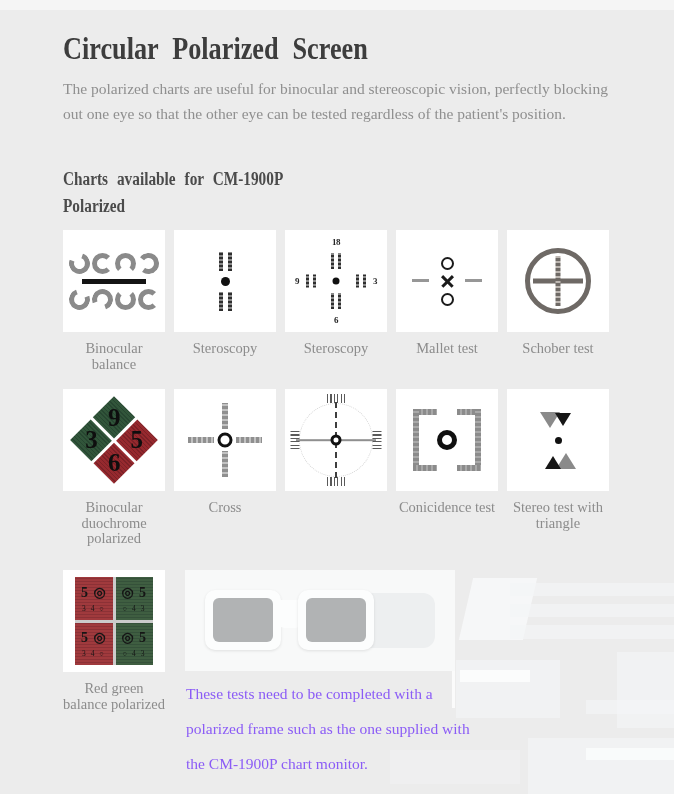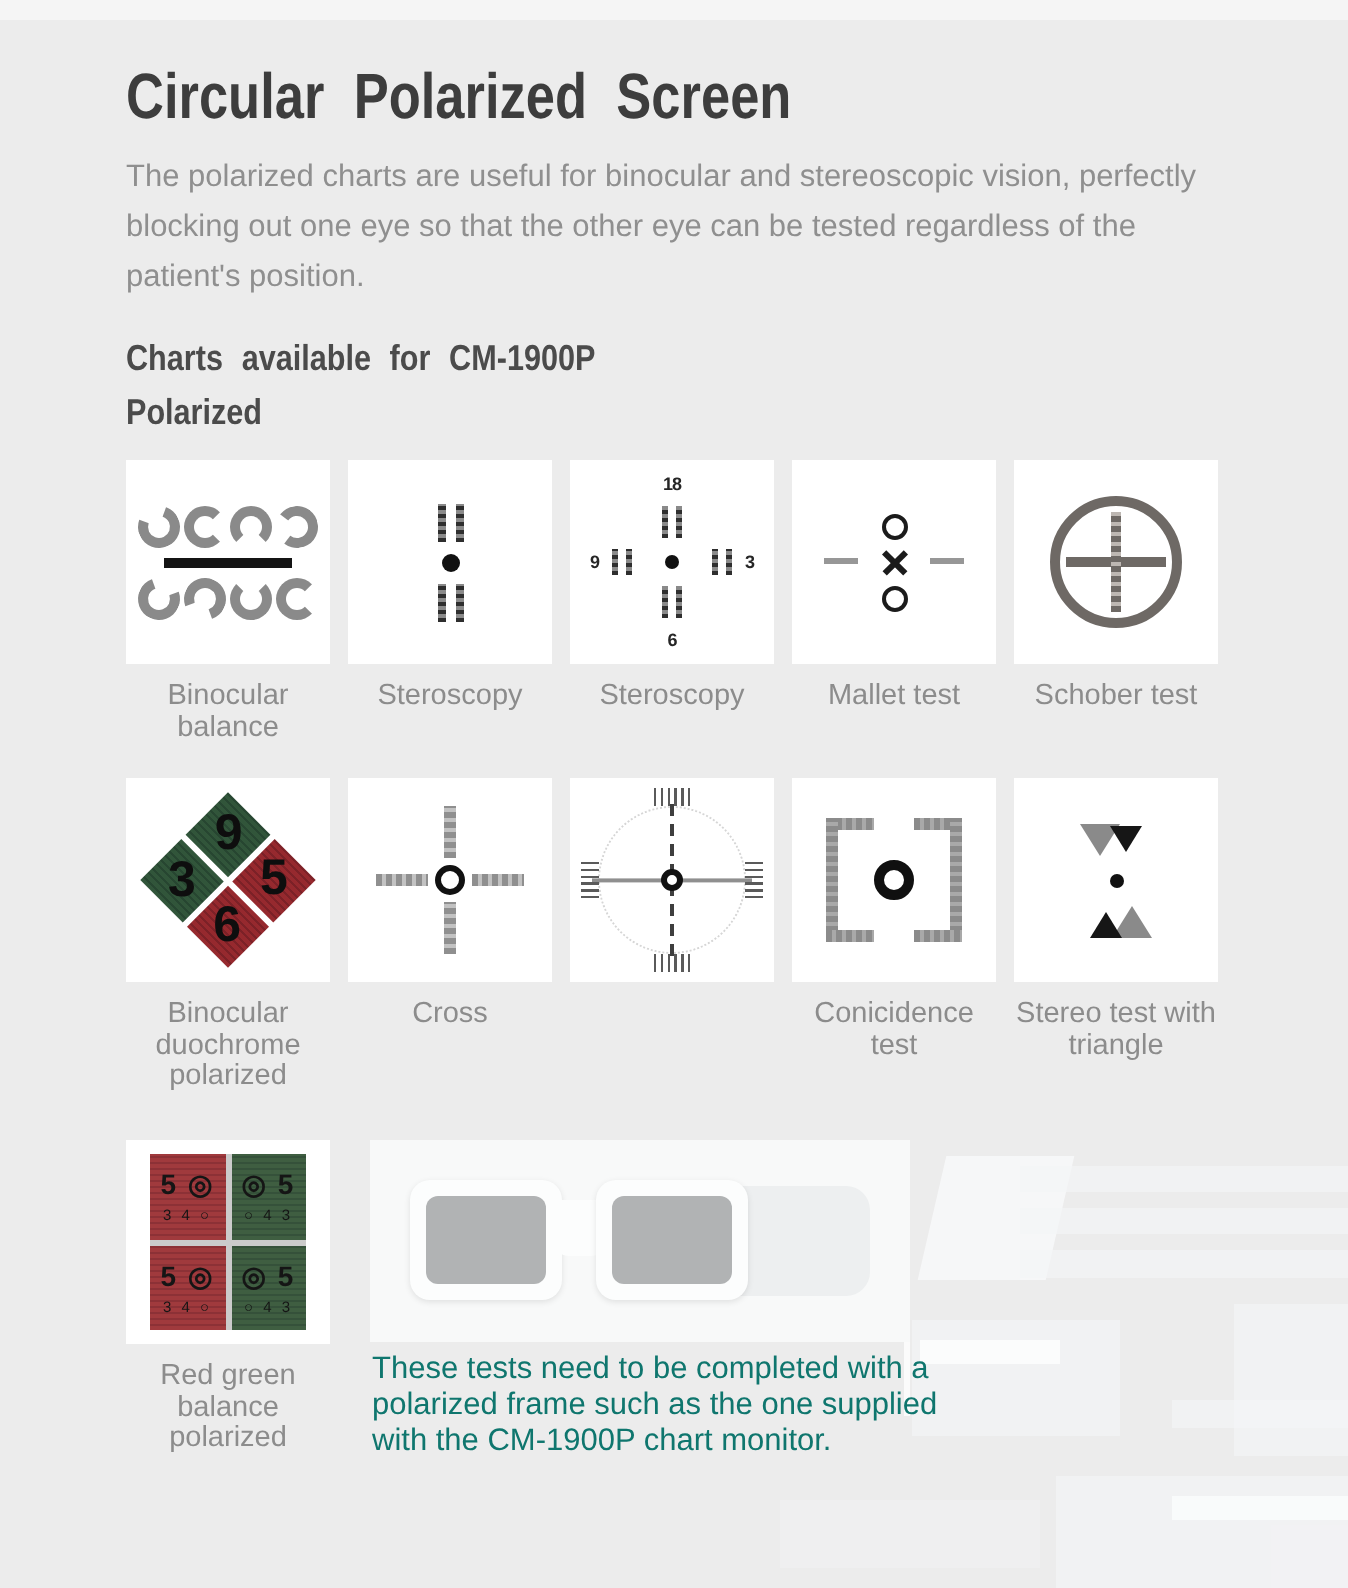--- a/index.html
+++ b/index.html
@@ -1,20 +1,20 @@
 <!DOCTYPE html>
 <html style="--page_bg: #ececec; --tile_bg: #ffffff; --glyph_gray: #8a8a8a; --glyph_black: #161616; --duochrome_green: #31553a; --duochrome_red: #96292e; --redgreen_red: #a03a3d; --redgreen_green: #3f5e41;"><head>
 <meta charset="utf-8">
 <style>
   * { margin:0; padding:0; box-sizing:border-box; }
   html,body { background:#ddd; }
   .page {
     position:relative; width:674px; height:794px;
     background:var(--page_bg); overflow:hidden;
-    font-family:Liberation Sans, sans-serif;
+    font-family:Liberation Serif, serif;
   }
   .top-strip { position:absolute; top:0; left:0; width:674px; height:10px; background:#f5f5f5; }
 
   
   .ghost { position:absolute; background:rgba(248,249,250,.85); pointer-events:none; }
   .ghost.dim { background:rgba(244,245,247,.7); }
 
   
   .title {
     position:absolute; left:63px; top:30px;
@@ -160,21 +160,21 @@
   .cell-rg { position:absolute; left:63px; top:570px; }
   .glasses-card { position:absolute; left:185px; top:570px; width:270px; height:101px; background:#f8f9f9; }
   .glasses { position:absolute; left:20px; top:20px; width:230px; height:60px; }
   .g-handle { position:absolute; left:110px; top:3px; width:120px; height:55px; background:#edeff0; border-radius:12px; }
   .g-frame { position:absolute; top:0; width:76px; height:60px; background:#fcfdfd; border-radius:10px;
     box-shadow:0 1px 3px rgba(0,0,0,.10); }
   .gf-left { left:0; } .gf-right { left:93px; }
   .g-lens { position:absolute; left:8px; top:8px; width:60px; height:44px; background:#b1b3b4; border-radius:6px; }
   .g-bridge { position:absolute; left:70px; top:10px; width:30px; height:28px; background:#fcfdfd; border-radius:0 0 10px 10px; }
   .footnote { position:absolute; left:186px; top:676px; width:284px;
-    font-size:15.5px; line-height:18px; color:#0f766e; }
+    font-size:15.5px; line-height:35px; color:#8b5cf6; }
 </style>
 </head>
 <body>
 
 <div class="page">
   <div class="top-strip"></div>
 
   <div>
     <div class="ghost" style="left:466px;top:578px;width:64px;height:62px;transform:skewX(-13deg);"></div>
     <div class="ghost dim" style="left:510px;top:583px;width:164px;height:13px;"></div>

